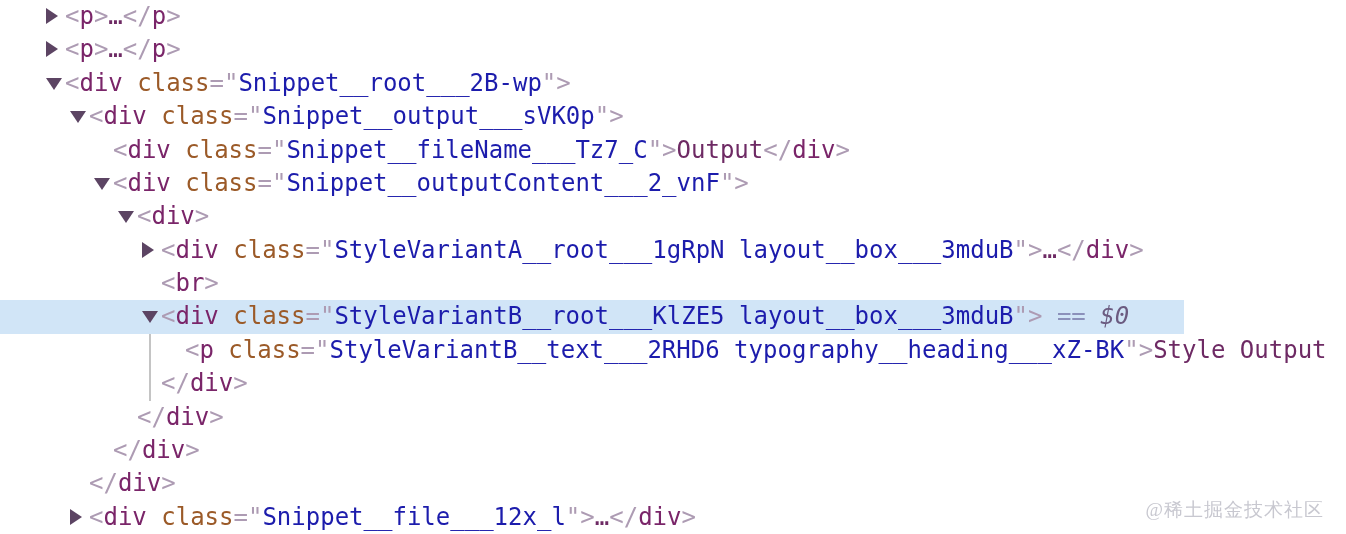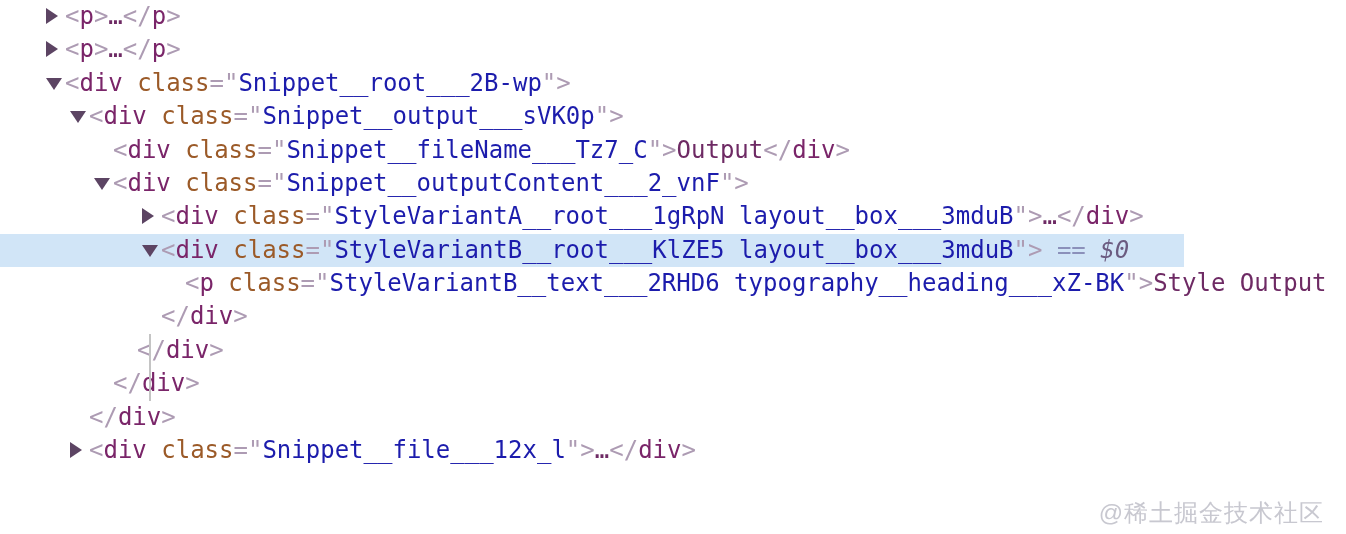--- a/index.html
+++ b/index.html
@@ -55,38 +55,40 @@
   .seg-d { color: var(--hint-dollar); font-style: italic; }
   #guide-line {
     position: absolute;
     width: 1.5px;
     background: var(--guide);
   }
   #watermark {
     position: absolute;
     right: 22px;
     top: 497px;
-    font-family: Liberation Sans, sans-serif;
-    font-size: 24px;
+    font-family: Liberation Serif, serif;
+    font-size: 19px;
     color: var(--watermark-color);
     letter-spacing: 1px;
   }
 </style>
 </head>
 <body>
 
 <div id="panel">
   <div id="rows">
       <div class="row" style="padding-left: 65px;"><span class="tri right" style="left: 46px;"></span><span class="seg-p">&lt;</span><span class="seg-t">p</span><span class="seg-p">&gt;</span><span class="seg-x">…</span><span class="seg-p">&lt;/</span><span class="seg-t">p</span><span class="seg-p">&gt;</span></div>
       <div class="row" style="padding-left: 65px;"><span class="tri right" style="left: 46px;"></span><span class="seg-p">&lt;</span><span class="seg-t">p</span><span class="seg-p">&gt;</span><span class="seg-x">…</span><span class="seg-p">&lt;/</span><span class="seg-t">p</span><span class="seg-p">&gt;</span></div>
       <div class="row" style="padding-left: 65px;"><span class="tri down" style="left: 46px;"></span><span class="seg-p">&lt;</span><span class="seg-t">div</span><span class="seg-s"> </span><span class="seg-a">class</span><span class="seg-p">="</span><span class="seg-v">Snippet__root___2B-wp</span><span class="seg-p">"&gt;</span></div>
       <div class="row" style="padding-left: 89px;"><span class="tri down" style="left: 70px;"></span><span class="seg-p">&lt;</span><span class="seg-t">div</span><span class="seg-s"> </span><span class="seg-a">class</span><span class="seg-p">="</span><span class="seg-v">Snippet__output___sVK0p</span><span class="seg-p">"&gt;</span></div>
       <div class="row" style="padding-left: 113px;"><span class="seg-p">&lt;</span><span class="seg-t">div</span><span class="seg-s"> </span><span class="seg-a">class</span><span class="seg-p">="</span><span class="seg-v">Snippet__fileName___Tz7_C</span><span class="seg-p">"&gt;</span><span class="seg-x">Output</span><span class="seg-p">&lt;/</span><span class="seg-t">div</span><span class="seg-p">&gt;</span></div>
       <div class="row" style="padding-left: 113px;"><span class="tri down" style="left: 94px;"></span><span class="seg-p">&lt;</span><span class="seg-t">div</span><span class="seg-s"> </span><span class="seg-a">class</span><span class="seg-p">="</span><span class="seg-v">Snippet__outputContent___2_vnF</span><span class="seg-p">"&gt;</span></div>
+      <div class="row" style="padding-left: 137px;"><span class="tri down" style="left: 118px;"></span><span class="seg-p">&lt;</span><span class="seg-t">div</span><span class="seg-p">&gt;</span></div>
       <div class="row" style="padding-left: 161px;"><span class="tri right" style="left: 142px;"></span><span class="seg-p">&lt;</span><span class="seg-t">div</span><span class="seg-s"> </span><span class="seg-a">class</span><span class="seg-p">="</span><span class="seg-v">StyleVariantA__root___1gRpN layout__box___3mduB</span><span class="seg-p">"&gt;</span><span class="seg-x">…</span><span class="seg-p">&lt;/</span><span class="seg-t">div</span><span class="seg-p">&gt;</span></div>
+      <div class="row" style="padding-left: 161px;"><span class="seg-p">&lt;</span><span class="seg-t">br</span><span class="seg-p">&gt;</span></div>
       <div class="row selected" style="padding-left: 161px;"><span class="tri down" style="left: 142px;"></span><span class="seg-p">&lt;</span><span class="seg-t">div</span><span class="seg-s"> </span><span class="seg-a">class</span><span class="seg-p">="</span><span class="seg-v">StyleVariantB__root___KlZE5 layout__box___3mduB</span><span class="seg-p">"&gt;</span><span class="seg-h"> == </span><span class="seg-d">$0</span></div>
       <div class="row" style="padding-left: 185px;"><span class="seg-p">&lt;</span><span class="seg-t">p</span><span class="seg-s"> </span><span class="seg-a">class</span><span class="seg-p">="</span><span class="seg-v">StyleVariantB__text___2RHD6 typography__heading___xZ-BK</span><span class="seg-p">"&gt;</span><span class="seg-x">Style Output</span></div>
       <div class="row" style="padding-left: 161px;"><span class="seg-p">&lt;/</span><span class="seg-t">div</span><span class="seg-p">&gt;</span></div>
       <div class="row" style="padding-left: 137px;"><span class="seg-p">&lt;/</span><span class="seg-t">div</span><span class="seg-p">&gt;</span></div>
       <div class="row" style="padding-left: 113px;"><span class="seg-p">&lt;/</span><span class="seg-t">div</span><span class="seg-p">&gt;</span></div>
       <div class="row" style="padding-left: 89px;"><span class="seg-p">&lt;/</span><span class="seg-t">div</span><span class="seg-p">&gt;</span></div>
       <div class="row" style="padding-left: 89px;"><span class="tri right" style="left: 70px;"></span><span class="seg-p">&lt;</span><span class="seg-t">div</span><span class="seg-s"> </span><span class="seg-a">class</span><span class="seg-p">="</span><span class="seg-v">Snippet__file___12x_l</span><span class="seg-p">"&gt;</span><span class="seg-x">…</span><span class="seg-p">&lt;/</span><span class="seg-t">div</span><span class="seg-p">&gt;</span></div>
     </div>
   <div id="guide-line" style="left: 149px; top: 333.75px; height: 66.75px;"></div>
   <div id="watermark">@稀土掘金技术社区</div>

